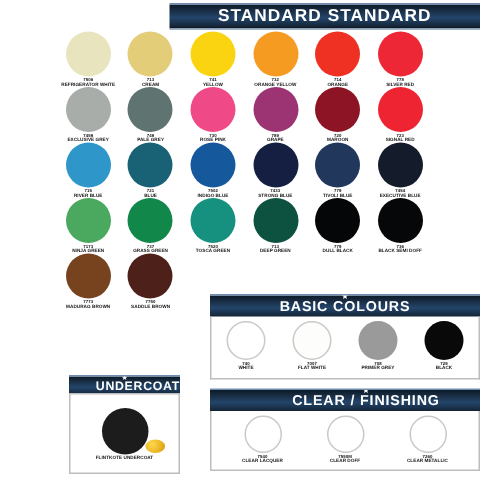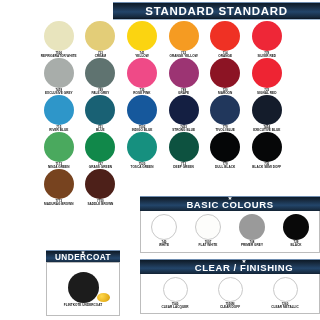--- a/index.html
+++ b/index.html
@@ -121,20 +121,21 @@
   #undercoat-banner {
     position: absolute;
     left: 46px;
     top: 250px;
     width: 74px;
     height: 13px;
   }
   #undercoat-banner .banner-title {
     font-size: 8.2px;
     line-height: 13px;
+    text-align: right;
   }
   #undercoat-banner .banner-star { font-size: 5px; }
 
   .undercoat-body {
     position: relative;
     width: 100%;
     height: 100%;
     display: flex;
     flex-direction: column;
     align-items: center;

